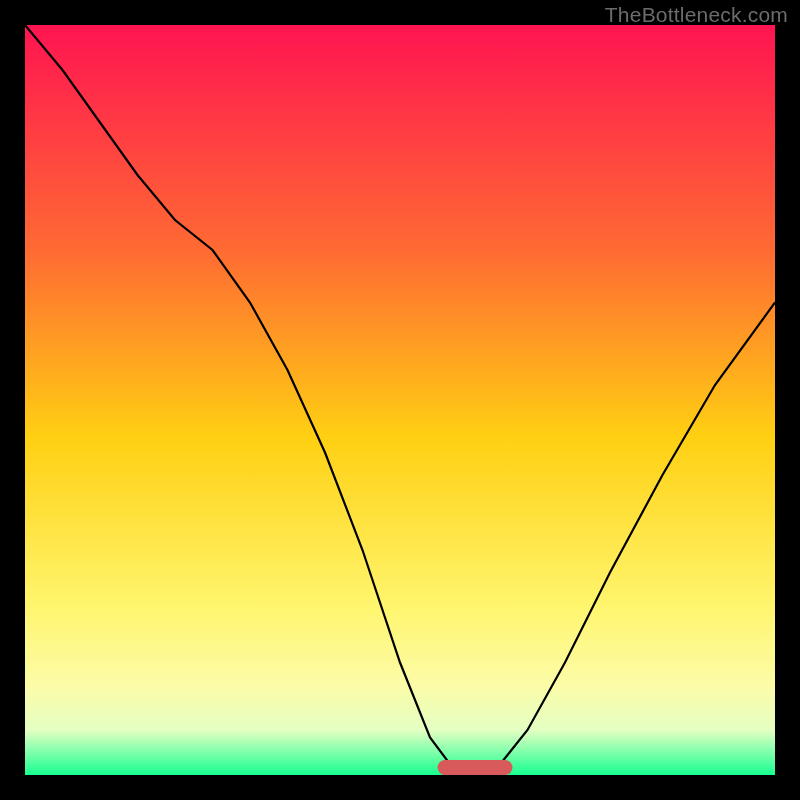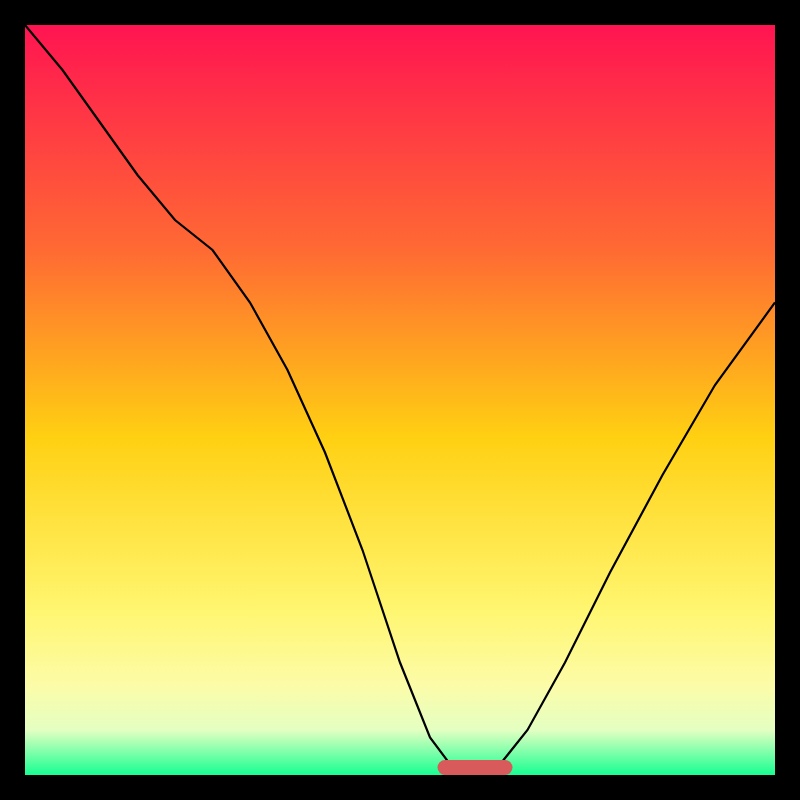--- a/index.html
+++ b/index.html
@@ -37,20 +37,21 @@
   .plot svg {
     display: block;
     width: 750px;
     height: 750px;
   }
 </style>
 </head>
 <body>
 
 <div class="frame">
+  <div class="watermark">TheBottleneck.com</div>
   <div class="plot">
     <svg viewBox="0 0 750 750">
       <defs>
         <linearGradient id="bg-grad" x1="0" y1="0" x2="0" y2="1">
             <stop offset="0%" stop-color="#ff1451"></stop>
             <stop offset="30%" stop-color="#ff6a33"></stop>
             <stop offset="55.00000000000001%" stop-color="#ffd012"></stop>
             <stop offset="78%" stop-color="#fff670"></stop>
             <stop offset="88%" stop-color="#fcfca8"></stop>
             <stop offset="94%" stop-color="#e4ffc2"></stop>

